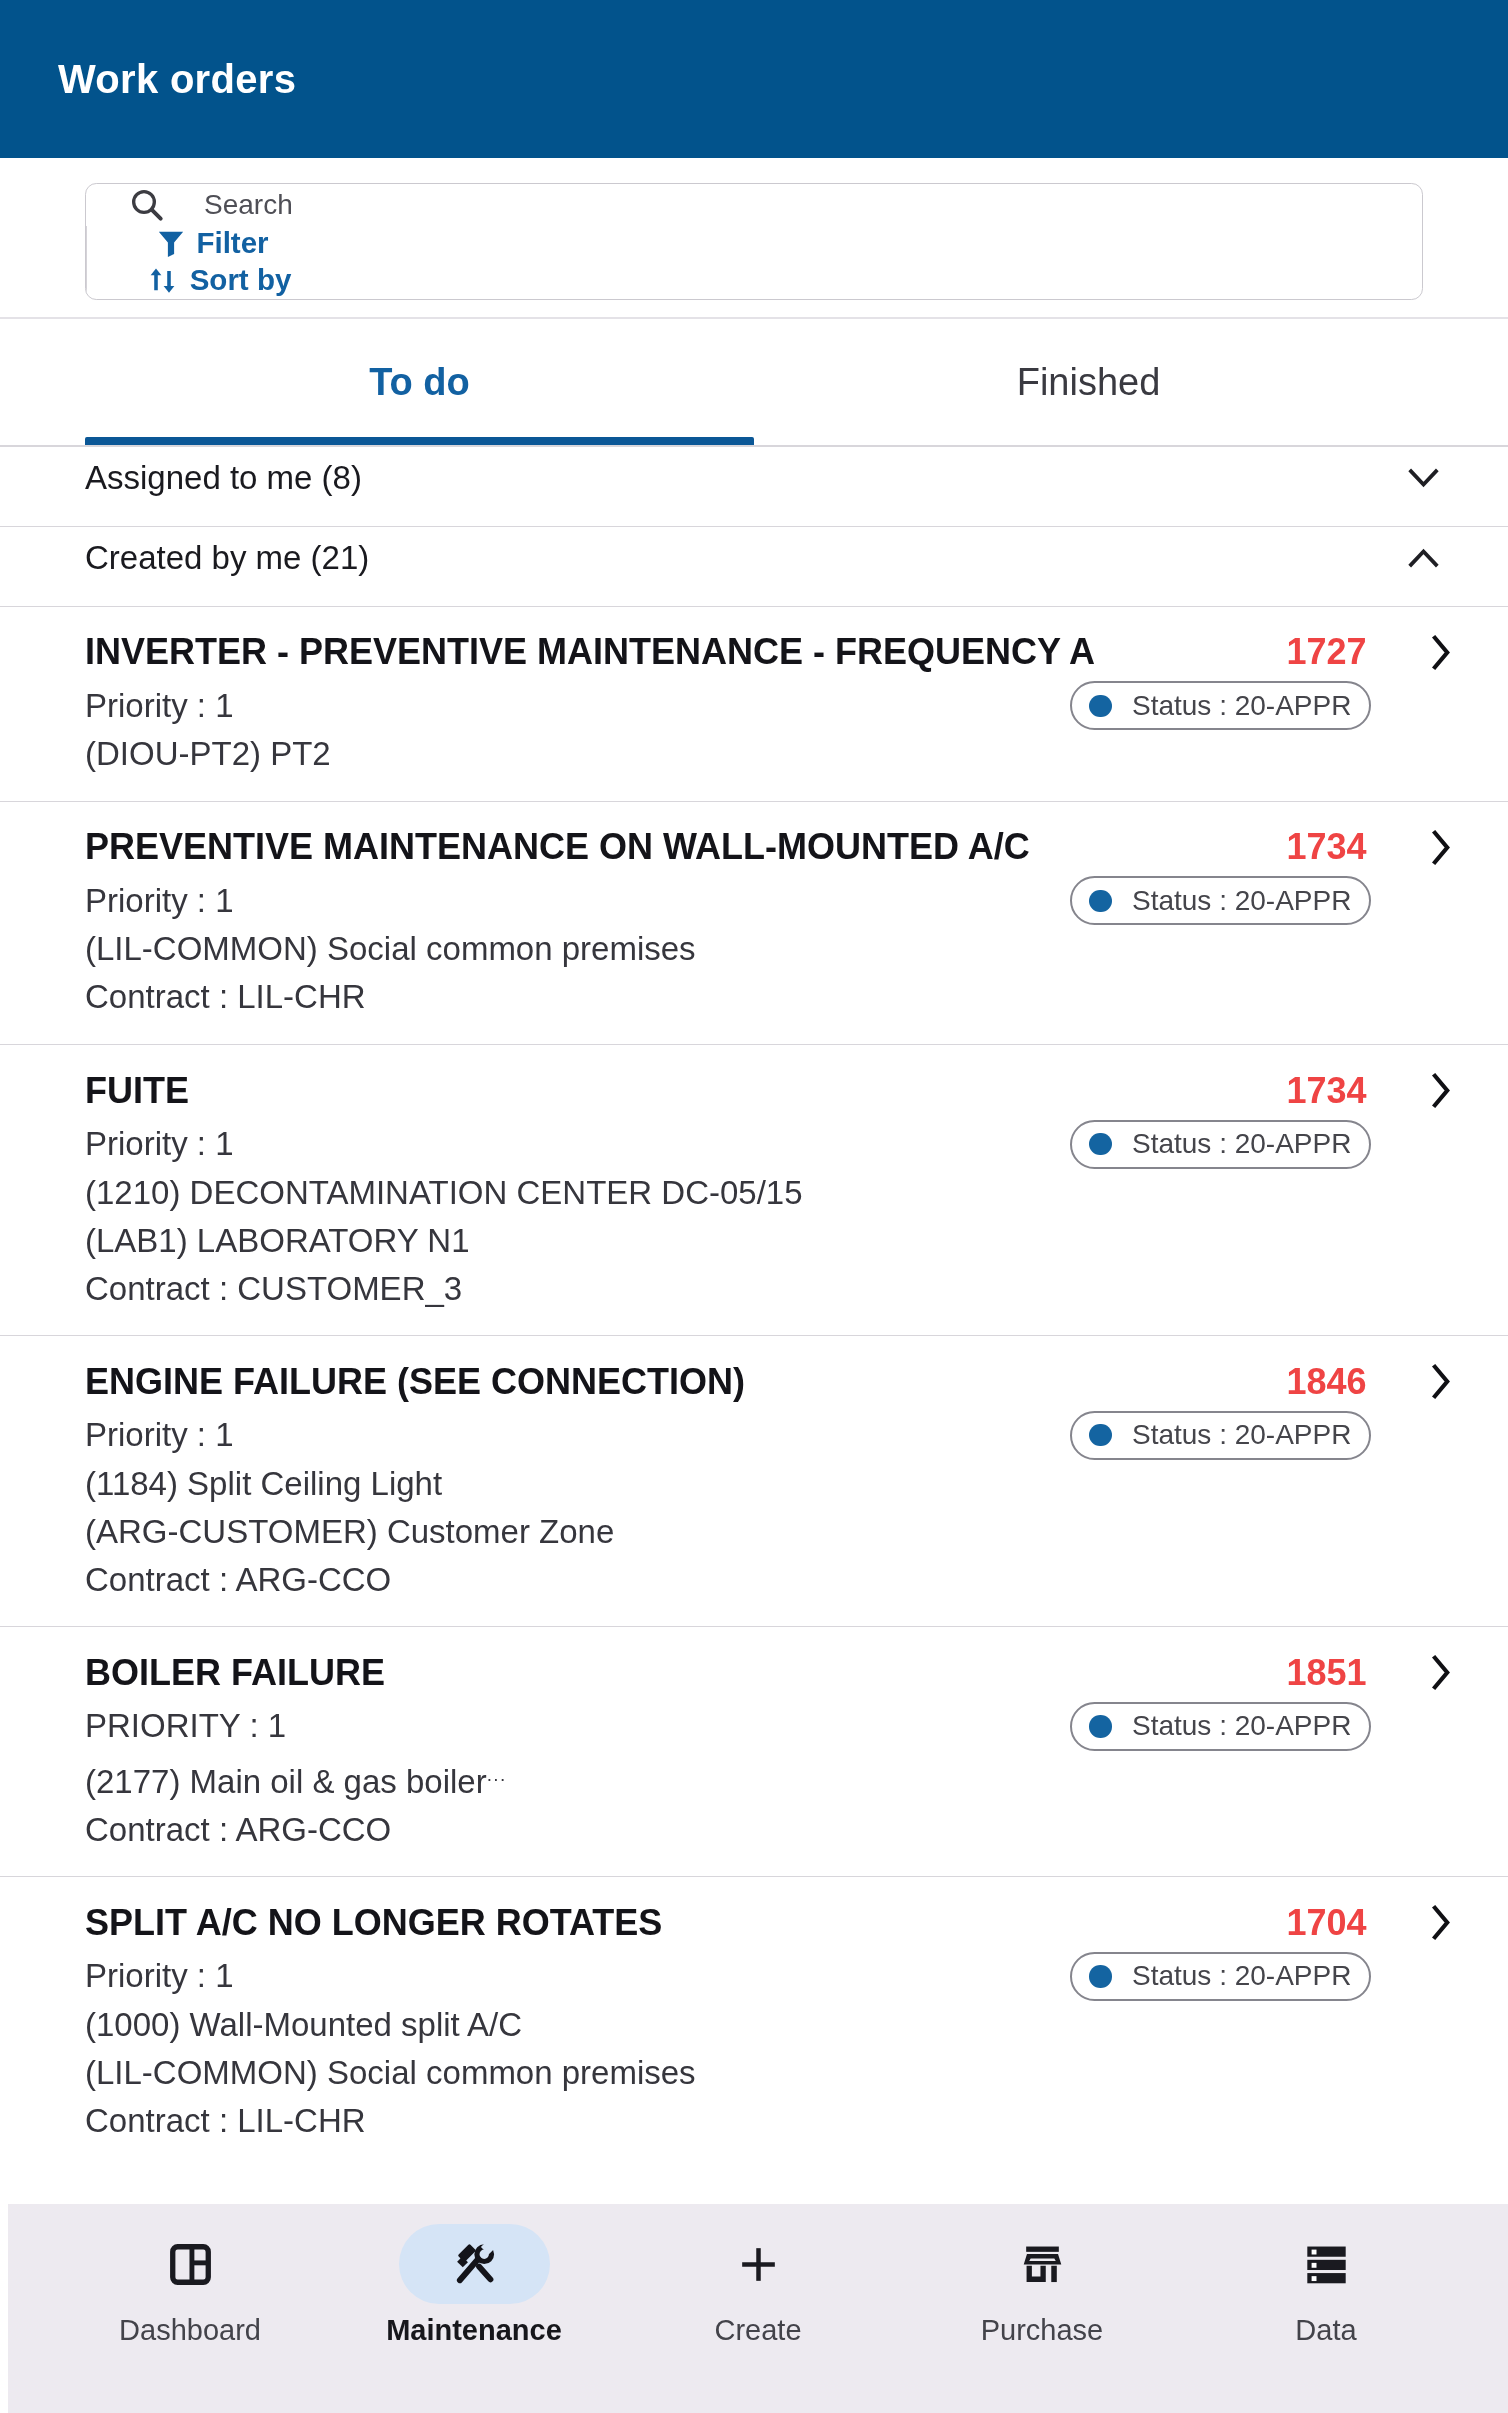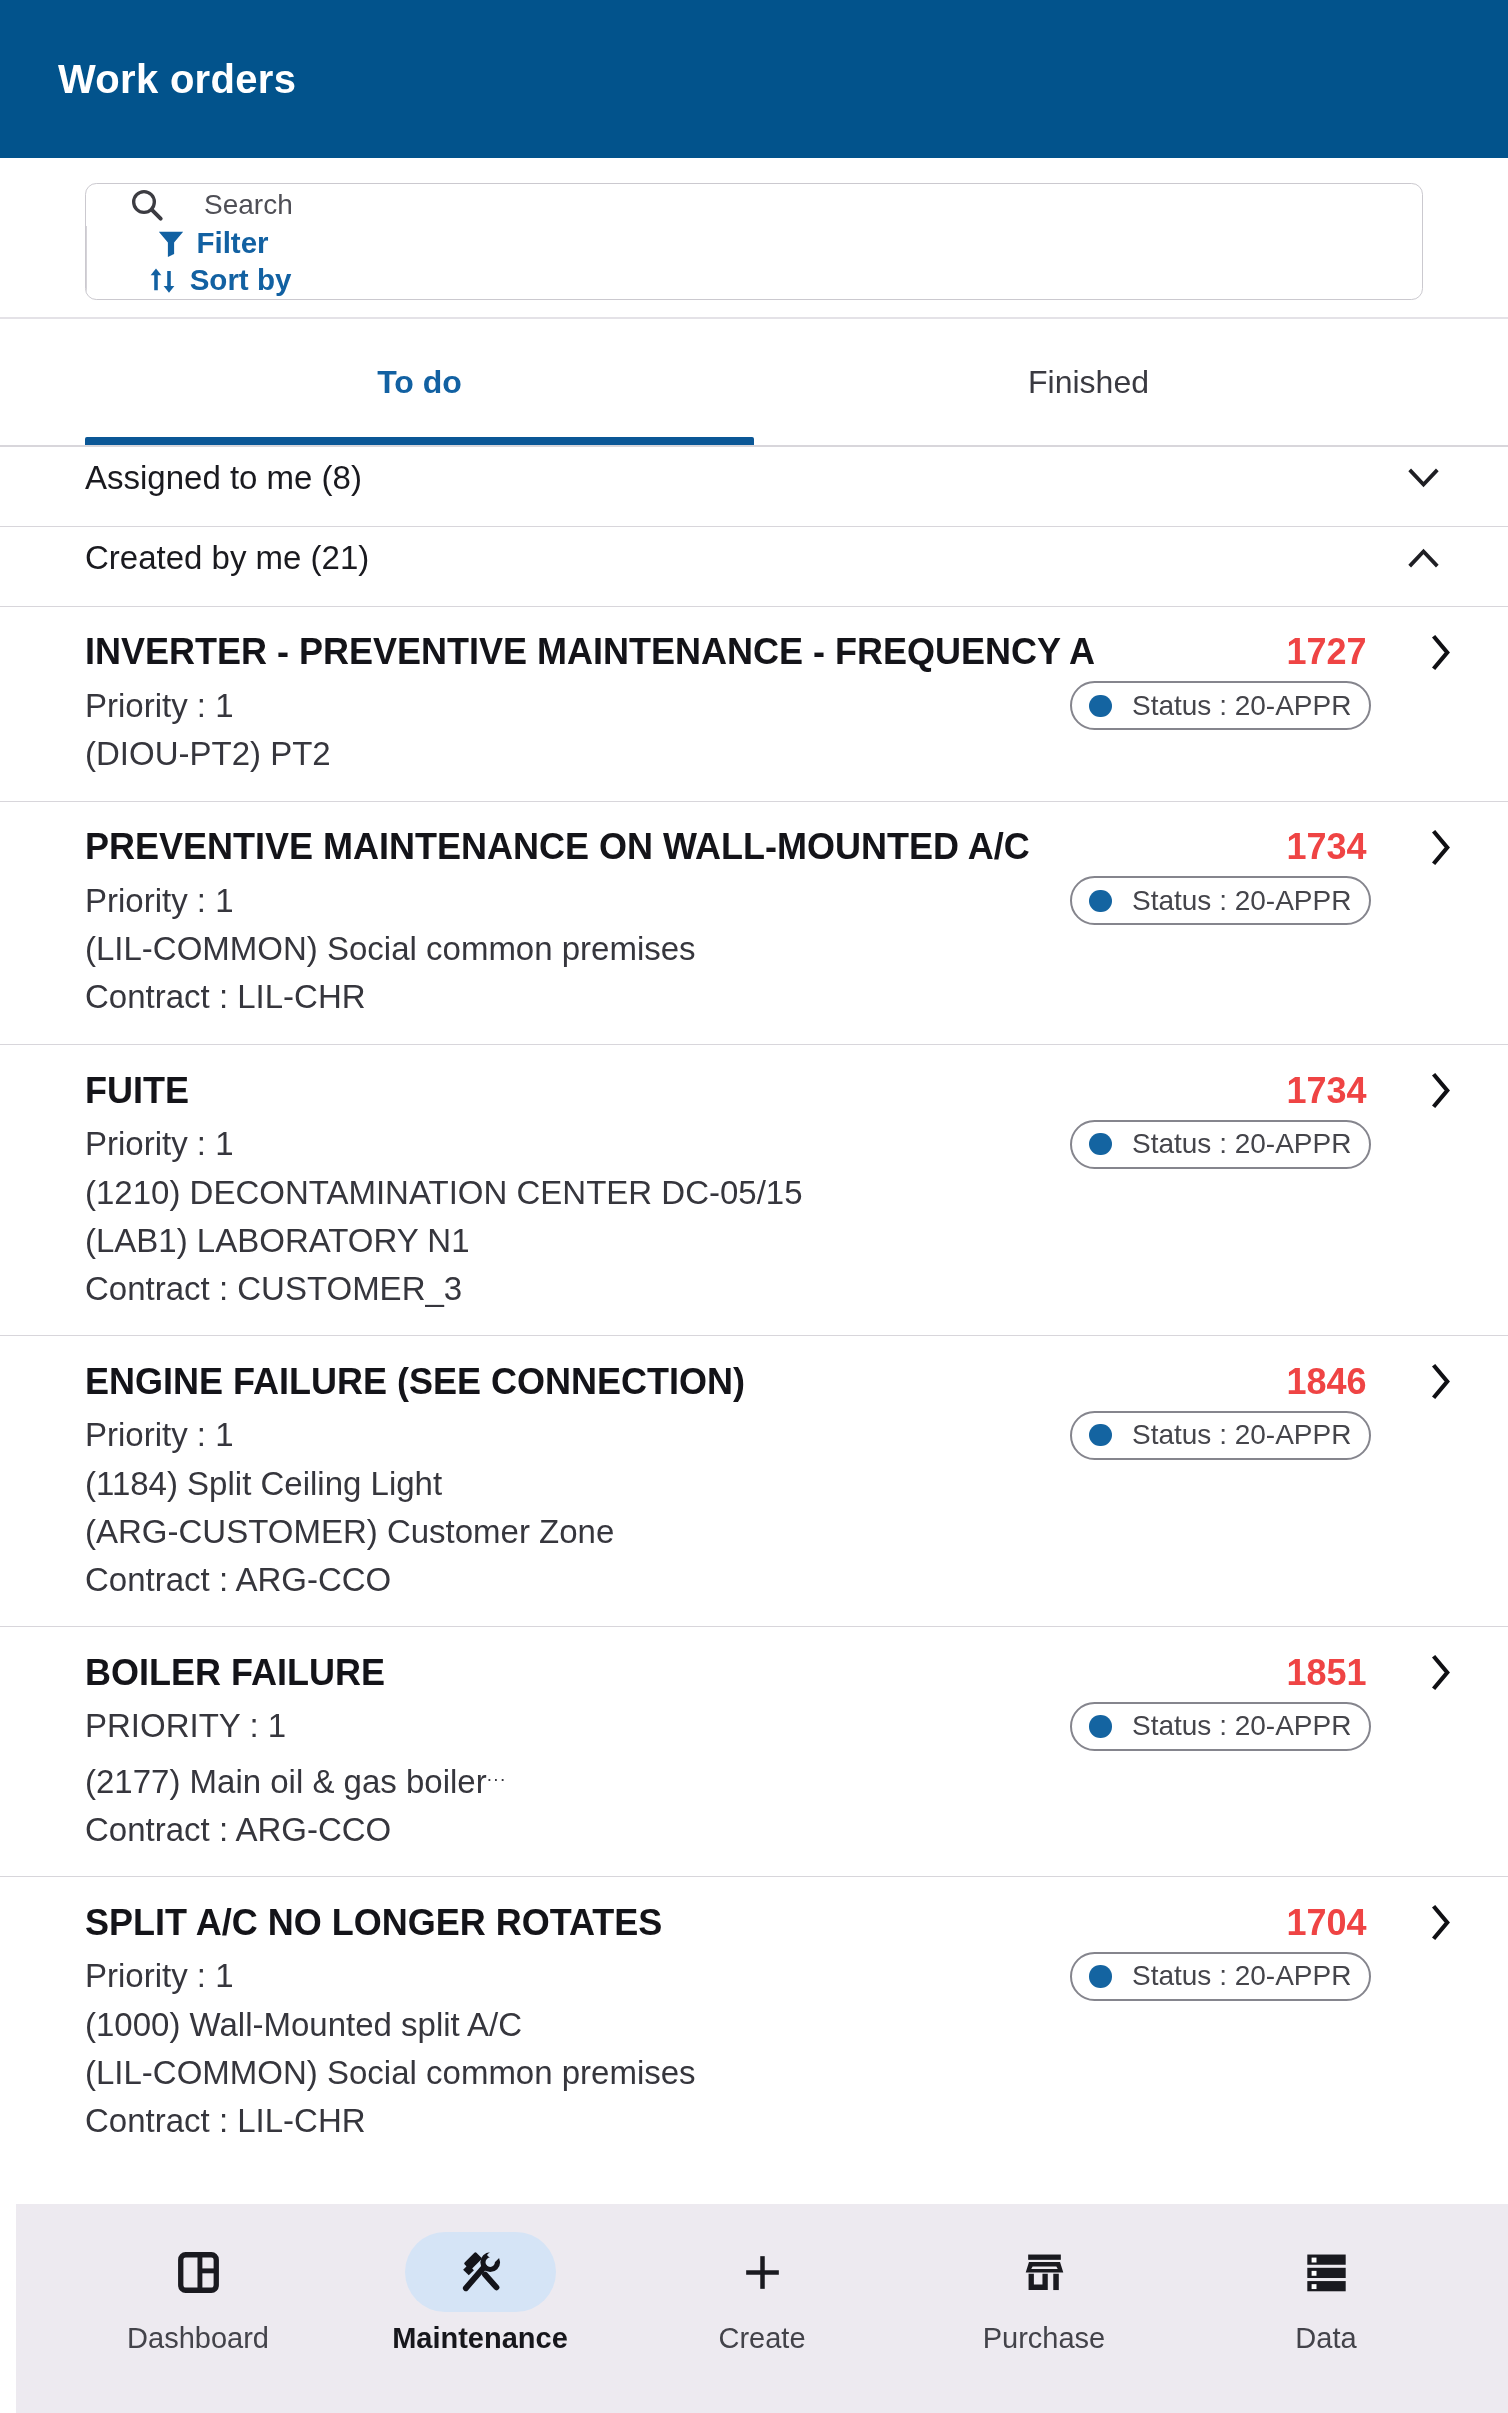--- a/index.html
+++ b/index.html
@@ -25,21 +25,21 @@
   .tool-btn{
     display:flex;align-items:center;justify-content:center;gap:8px;
     border-left:1.9px solid #d5d3d8;cursor:pointer;
   }
   .tool-btn .lbl{font-size:29.5px;font-weight:600;color:#1261a2;}
   .btn-filter{width:249px;}
   .btn-sort{width:260px;}
   
   .tabs{display:flex;height:126px;margin:0 85px;position:relative;}
   .tab{flex:1;display:flex;align-items:center;justify-content:center;position:relative;cursor:pointer;}
-  .tab .tab-label{font-size:32px;}
+  .tab .tab-label{font-size:38px;}
   .tab.active .tab-label{color:#1261a2;font-weight:600;}
   .tab.inactive .tab-label{color:#3a3a41;font-weight:400;}
   .tab.active::after{
     content:"";position:absolute;left:0;right:0;bottom:0;height:8.2px;background:#0b5796;border-radius:1.9px 1.9px 0 0;
   }
   .tabs-underline{height:1.9px;background:#d8d6db;}
   
   .section-row{
     height:80px;display:flex;align-items:center;justify-content:space-between;
     padding:0 65px 16px 85px;border-bottom:1.9px solid #d8d6db;box-sizing:border-box;cursor:pointer;background:#fff;
@@ -57,22 +57,22 @@
   .wo-line{font-size:33px;color:#36363d;line-height:48px;white-space:nowrap;}
   .trunc{font-size:19px;color:#36363d;vertical-align:super;letter-spacing:1.3px;}
   .status-pill{
     margin-left:auto;margin-right:82px;height:49px;border:2.5px solid #85858d;border-radius:28px;
     display:flex;align-items:center;gap:20px;padding:0 17.6px;box-sizing:border-box;background:#fff;
   }
   .status-dot{width:22.6px;height:22.6px;border-radius:50%;background:#1464a1;flex:0 0 auto;}
   .status-text{font-size:28px;color:#45454b;white-space:nowrap;}
   
   .bottom-nav{
-    position:absolute;left:16px;right:0;bottom:0;height:209px;background:#edeaf0;
-    display:flex;justify-content:space-between;padding:12px 69px;box-sizing:border-box;
+    position:absolute;left:8px;right:0;bottom:0;height:209px;background:#edeaf0;
+    display:flex;justify-content:space-between;padding:4px 69px;box-sizing:border-box;
   }
   .nav-item{width:226px;display:flex;flex-direction:column;align-items:center;padding-top:16.3px;cursor:pointer;}
   .icon-wrap{width:151px;height:80px;border-radius:40px;display:flex;align-items:center;justify-content:center;}
   .nav-item.active .icon-wrap{background:#d5e4f6;}
   .nav-label{margin-top:10px;font-size:29px;color:#43434a;}
   .nav-item.active .nav-label{color:#17171c;font-weight:700;}
 </style>
 </head>
 <body>
 

